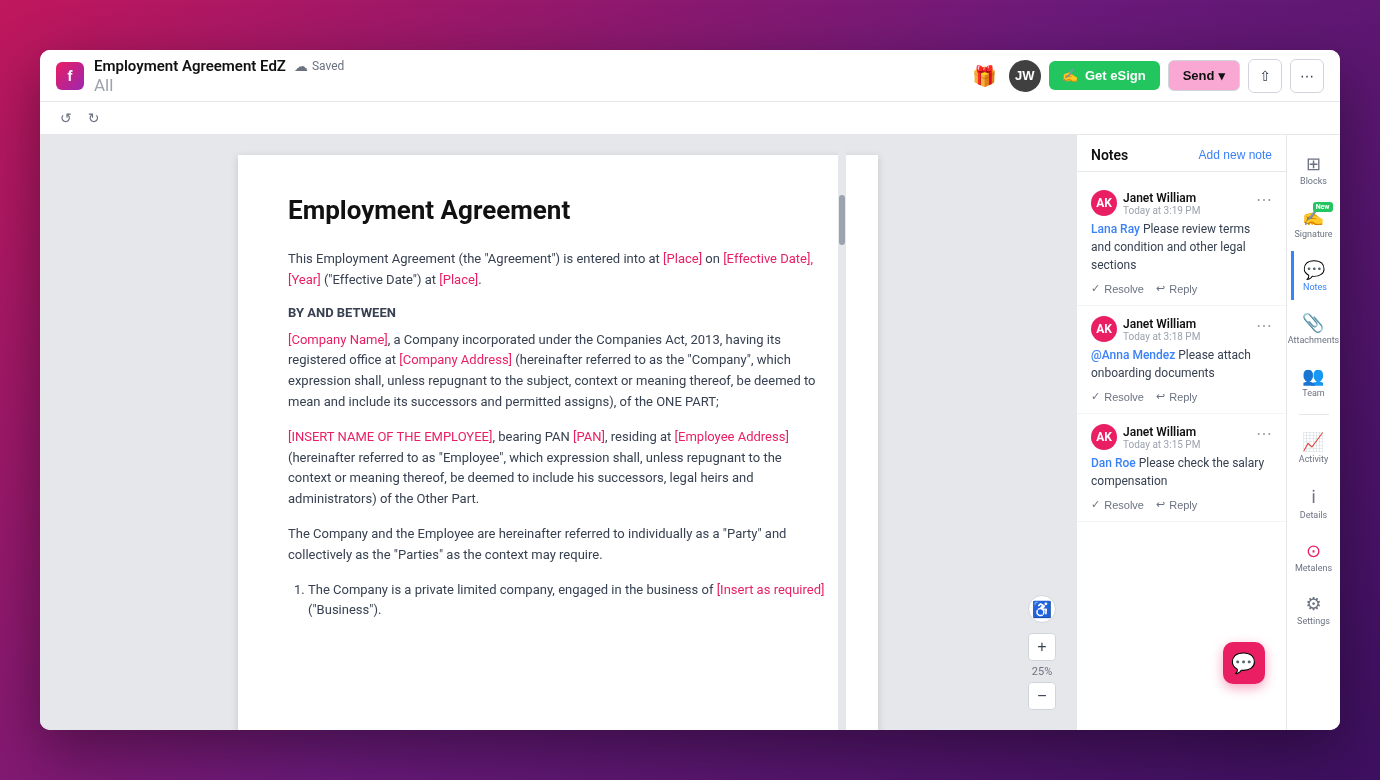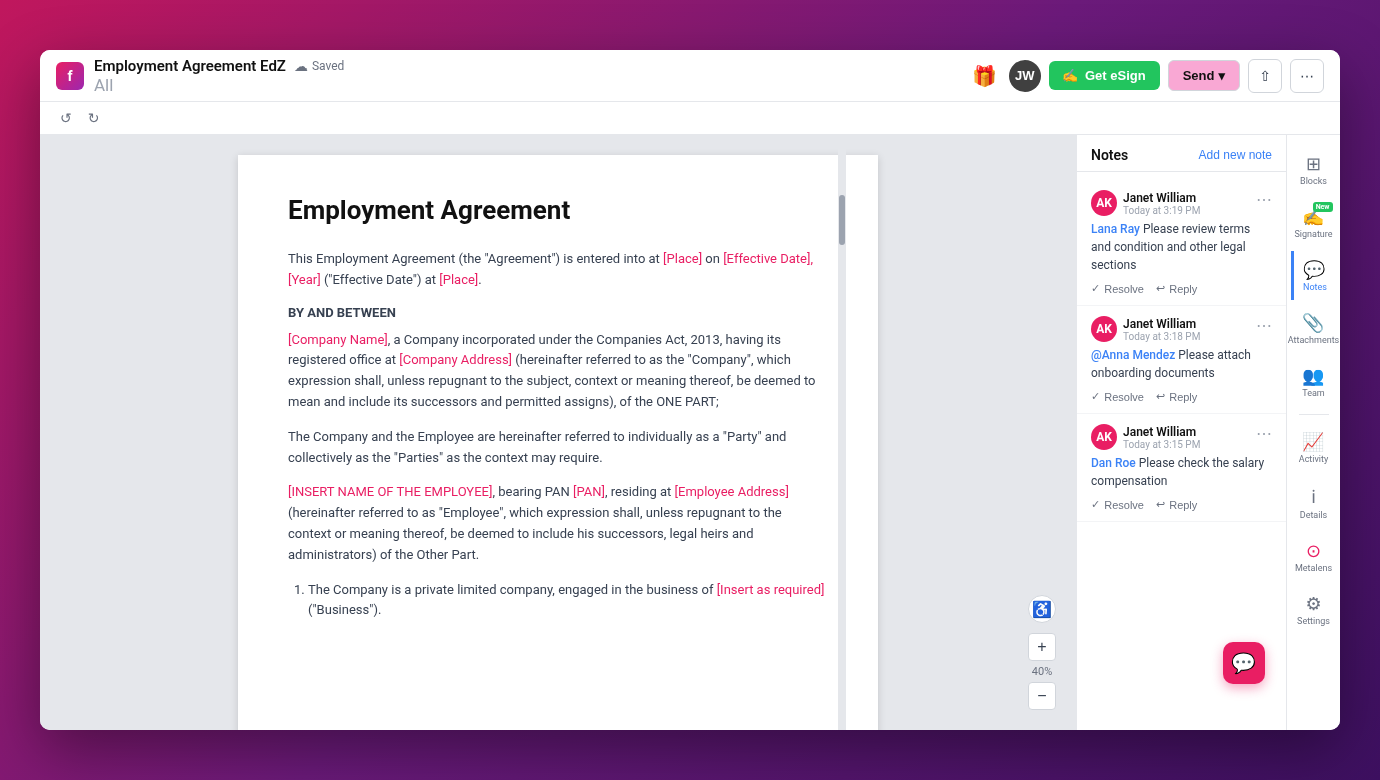--- a/index.html
+++ b/index.html
@@ -422,51 +422,51 @@
 
           <p class="doc-p">
             <span class="doc-placeholder">[Company Name]</span>,
             a Company incorporated under the Companies Act, 2013, having its registered office at
             <span class="doc-placeholder">[Company Address]</span>
             (hereinafter referred to as the "Company", which expression shall, unless repugnant to the subject, context or meaning thereof, be deemed to mean and include its successors and permitted assigns), of the ONE PART;
           </p>
 
 
           <p class="doc-p">
-            The Company and the Employee are hereinafter referred to individually as a "Party" and collectively as the "Parties" as the context may require.
-          </p>
-
-          <p class="doc-p">
             <span class="doc-placeholder">[INSERT NAME OF THE EMPLOYEE]</span>,
             bearing PAN
             <span class="doc-placeholder">[PAN]</span>,
             residing at
             <span class="doc-placeholder">[Employee Address]</span>
             (hereinafter referred to as "Employee", which expression shall, unless repugnant to the context or meaning thereof, be deemed to include his successors, legal heirs and administrators) of the Other Part.
+          </p>
+
+          <p class="doc-p">
+            The Company and the Employee are hereinafter referred to individually as a "Party" and collectively as the "Parties" as the context may require.
           </p>
 
 
           <ol class="doc-list">
             <li>
               The Company is a private limited company, engaged in the business of
               <span class="doc-placeholder">[Insert as required]</span>
               ("Business").
             </li>
           </ol>
         </div>
 
         <div style="position:absolute;right:230px;top:0;bottom:0;width:8px;background:#e5e7eb;">
           <div style="width:6px;height:50px;background:#9ca3af;border-radius:3px;margin:60px auto 0;"></div>
         </div>
       </div>
 
       <div class="doc-zoom-controls">
         <button class="zoom-btn" style="border-radius:50%;margin-bottom:6px;">♿</button>
         <button class="zoom-btn">+</button>
-        <span class="zoom-level">40%</span>
+        <span class="zoom-level">25%</span>
         <button class="zoom-btn">−</button>
       </div>
     </div>
 
     <div class="notes-panel">
       <div class="notes-header">
         <span class="notes-title">Notes</span>
         <button class="add-note-btn">Add new note</button>
       </div>
       <div class="notes-list">

